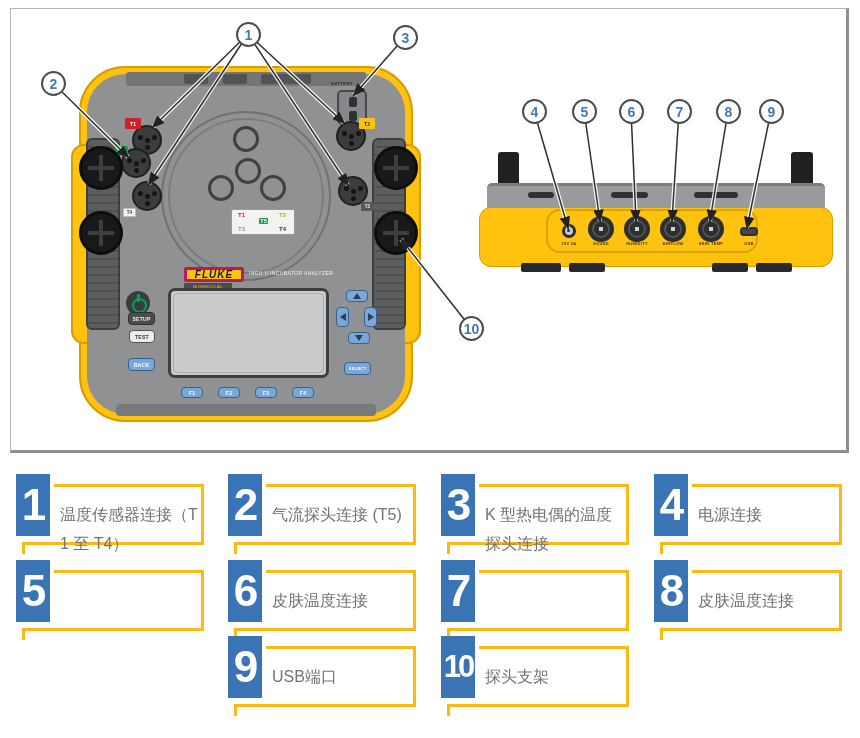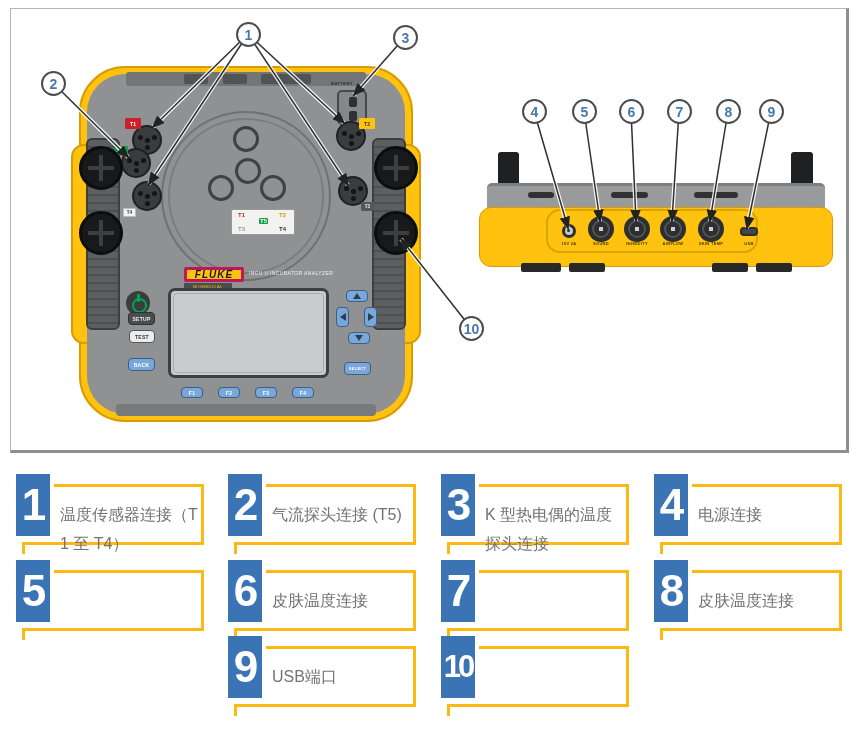--- a/index.html
+++ b/index.html
@@ -335,16 +335,17 @@
       <div class="abs lg-tail"></div>
       <div class="abs lg-num">9</div>
       <div class="abs lg-text">USB端口</div>
     </div>
 
     <div class="abs lg-cell" style="left:425px;top:162px;">
       <div class="abs lg-frame-top"></div>
       <div class="abs lg-frame-rb"></div>
       <div class="abs lg-tail"></div>
       <div class="abs lg-num two">10</div>
+      <div class="abs lg-text">探头支架</div>
     </div>
 
   </div>
 </div>
 
 </body></html>

